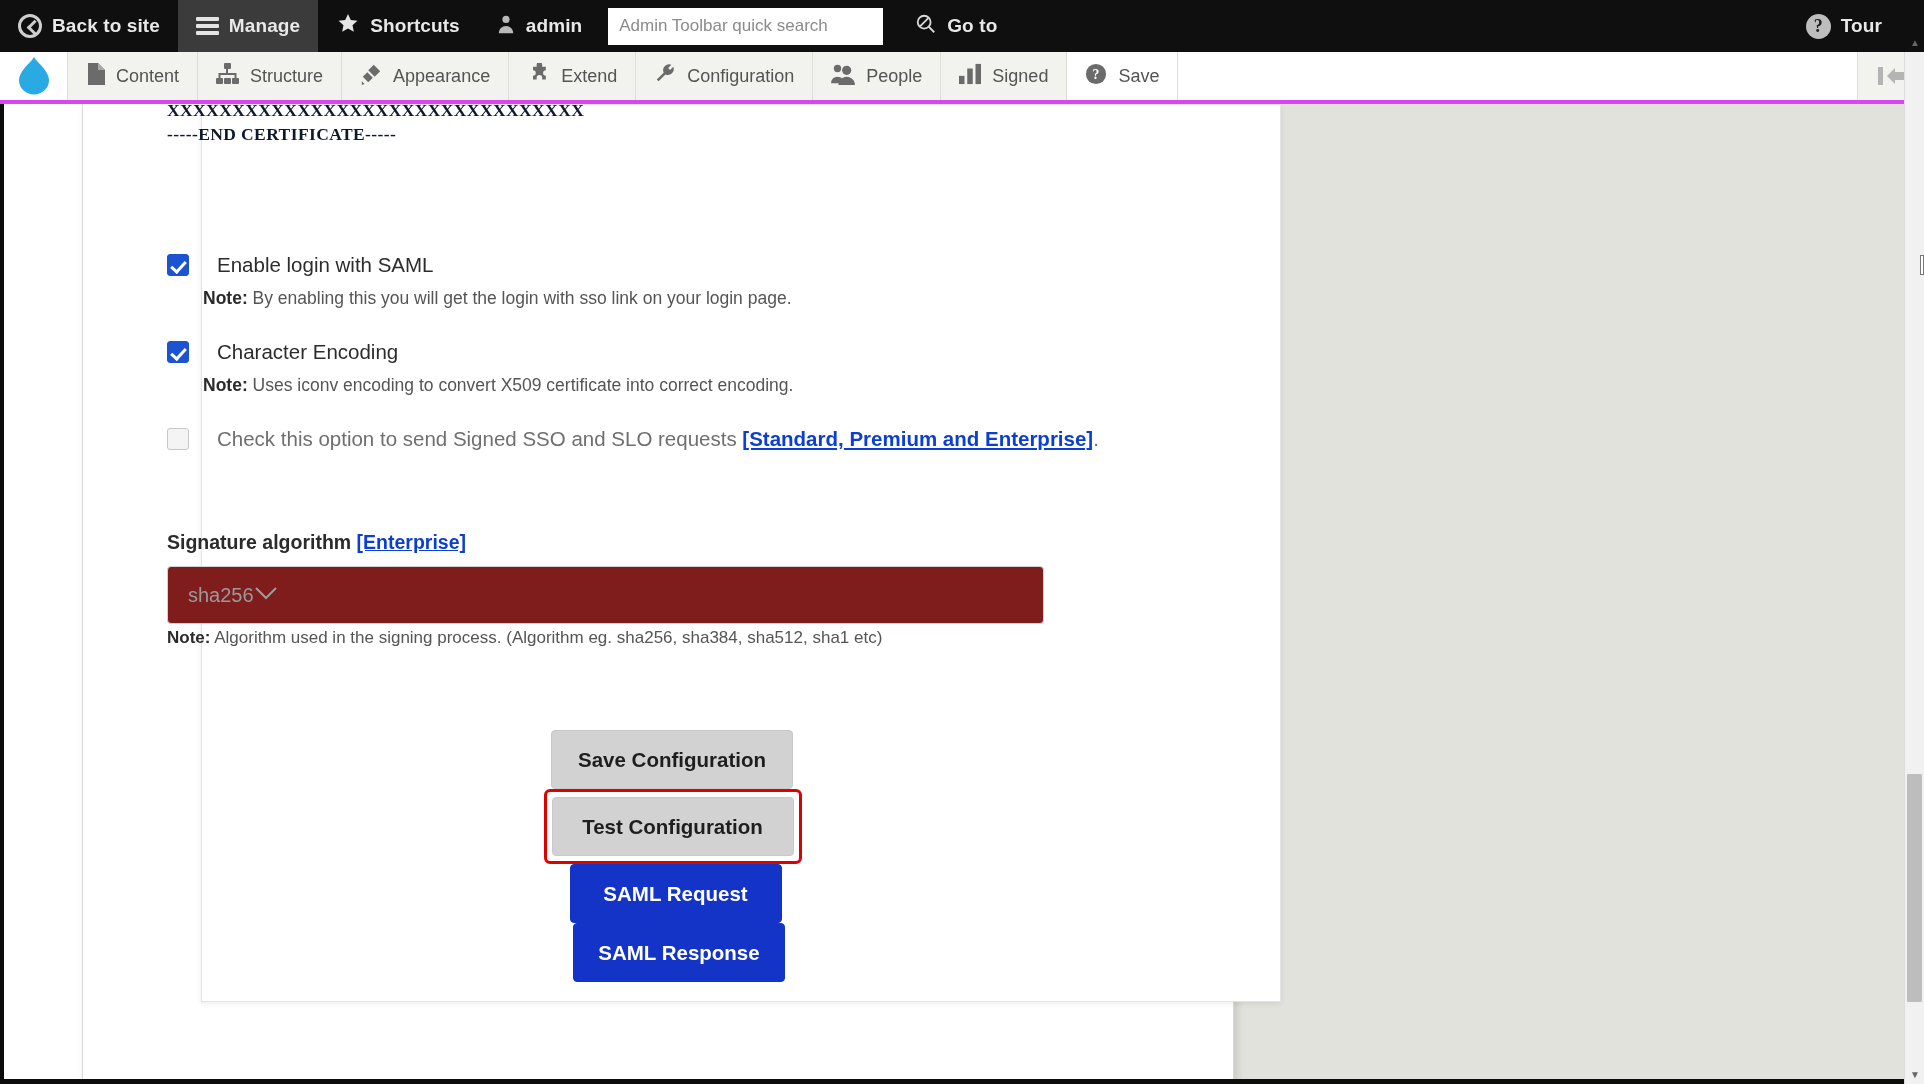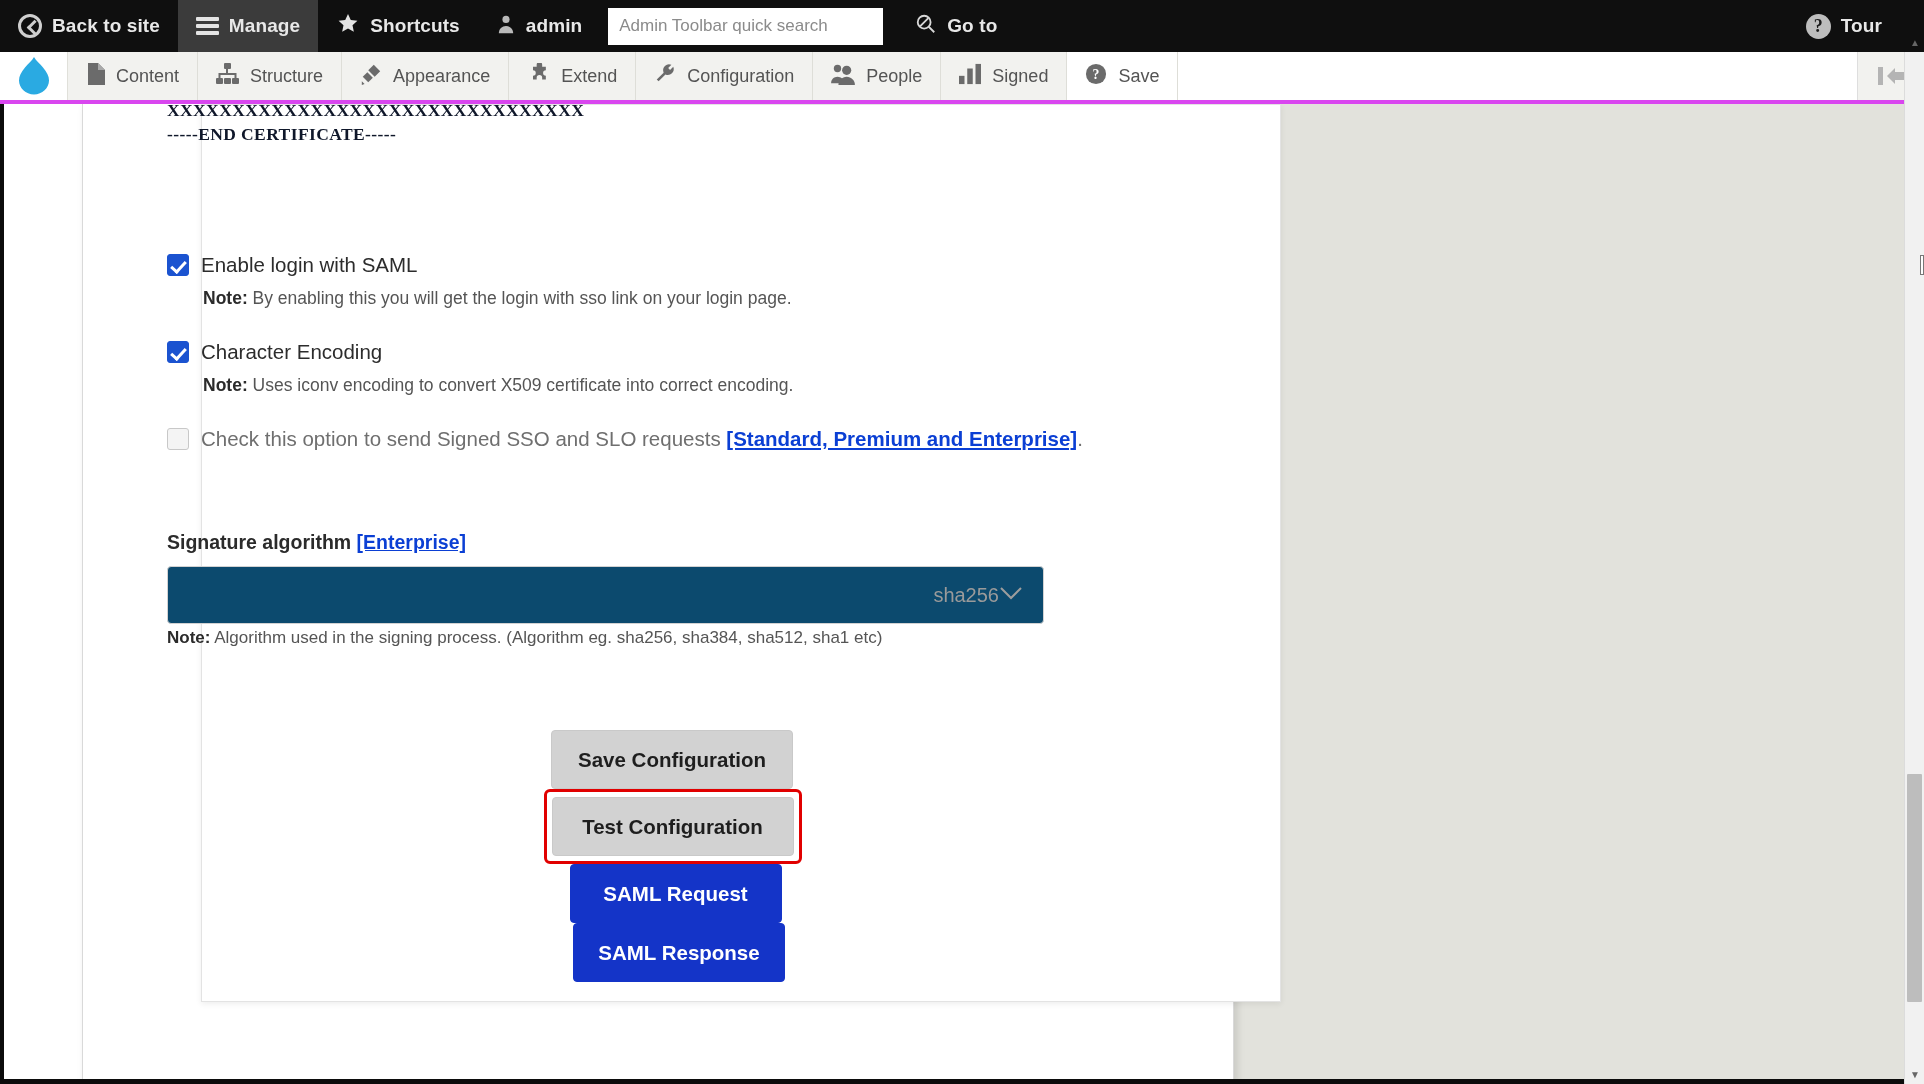--- a/index.html
+++ b/index.html
@@ -177,21 +177,21 @@
   .cert-line {
     font-family: "Liberation Serif", serif;
     font-size: 17.5px;
     font-weight: bold;
     color: #0f172a;
     letter-spacing: .4px;
     line-height: 20px;
     white-space: nowrap;
   }
 
-  .cb-row { display: flex; align-items: flex-start; gap: 12px; }
+  .cb-row { display: flex; align-items: flex-start; gap: 28px; }
   .cbox {
     flex: 0 0 auto;
     width: 22px; height: 22px;
     border-radius: 3px;
     margin-top: 2px;
     cursor: pointer;
   }
   .cbox.on {
     background: #1b53d0;
     position: relative;
@@ -231,25 +231,25 @@
   }
 
   .field-label {
     font-size: 19.5px;
     font-weight: bold;
     color: #2b2b2b;
   }
   .select-box {
     margin-top: 12px;
     width: 877px; height: 58px;
-    background: #0c4a6e;
+    background: #7f1d1d;
     border: 1px solid #d2d2d2;
     border-radius: 4px;
     display: flex; align-items: center;
-    justify-content: flex-end;
+    justify-content: flex-start;
     padding: 0 20px;
     cursor: pointer;
   }
   .select-val { font-size: 20px; color: #9a9a9a; }
   .chev { color: #9d9d9d; }
 
   .note2 {
     margin-top: 4px;
     font-size: 17px;
     color: #555;

